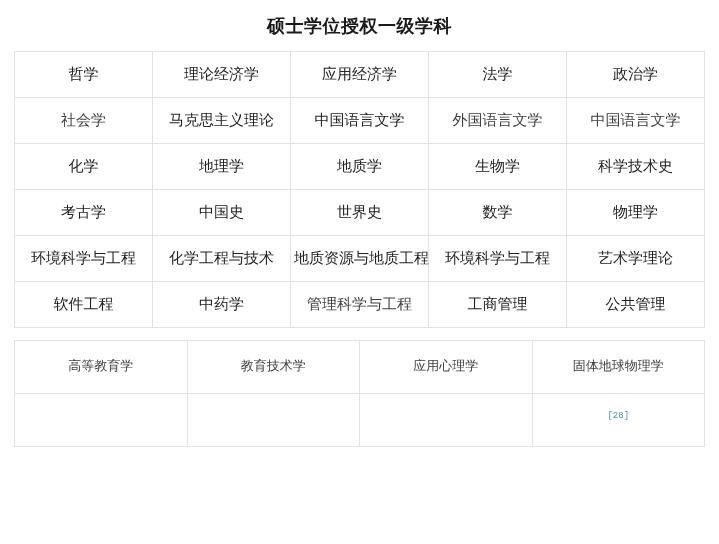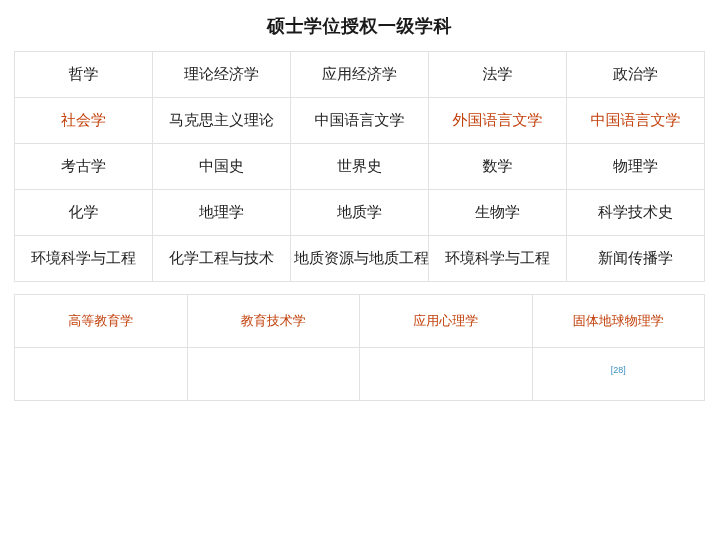--- a/index.html
+++ b/index.html
@@ -41,23 +41,24 @@
     font-size: 15px;
     color: #222222;
     height: 41px;
     padding: 2px 3px;
     line-height: 1.25;
     white-space: nowrap;
   }
   .grid-table.secondary td {
     height: 48px;
     font-size: 13px;
+    font-family: Liberation Mono, monospace;
   }
   .link {
-    color: #c2410c;
+    color: #404040;
     cursor: pointer;
     text-align: center;
   }
   .empty-cell {
     color: transparent;
   }
   sup.ref {
     font-size: 9px;
     color: #3a8fbf;
     vertical-align: super;
@@ -84,39 +85,46 @@
           <td><span>政治学</span></td>
         </tr>
         <tr>
           <td><span class="link">社会学</span></td>
           <td><span>马克思主义理论</span></td>
           <td><span>中国语言文学</span></td>
           <td><span class="link">外国语言文学</span></td>
           <td><span class="link">中国语言文学</span></td>
         </tr>
         <tr>
+          <td><span>化学</span></td>
+          <td><span>地理学</span></td>
+          <td><span>地质学</span></td>
+          <td><span>生物学</span></td>
+          <td><span>科学技术史</span></td>
+        </tr>
+        <tr>
           <td><span>考古学</span></td>
           <td><span>中国史</span></td>
           <td><span>世界史</span></td>
           <td><span>数学</span></td>
           <td><span>物理学</span></td>
         </tr>
         <tr>
-          <td><span>化学</span></td>
-          <td><span>地理学</span></td>
-          <td><span>地质学</span></td>
-          <td><span>生物学</span></td>
-          <td><span>科学技术史</span></td>
-        </tr>
-        <tr>
           <td><span>环境科学与工程</span></td>
           <td><span>化学工程与技术</span></td>
           <td><span>地质资源与地质工程</span></td>
           <td><span>环境科学与工程</span></td>
-          <td><span>新闻传播学</span></td>
+          <td><span>艺术学理论</span></td>
+        </tr>
+        <tr>
+          <td><span>软件工程</span></td>
+          <td><span>中药学</span></td>
+          <td><span class="link">管理科学与工程</span></td>
+          <td><span>工商管理</span></td>
+          <td><span>公共管理</span></td>
         </tr>
       </tbody>
   </table>
 
   <div class="spacer"></div>
 
 
   <table class="grid-table secondary">
     <tbody>
         <tr>

